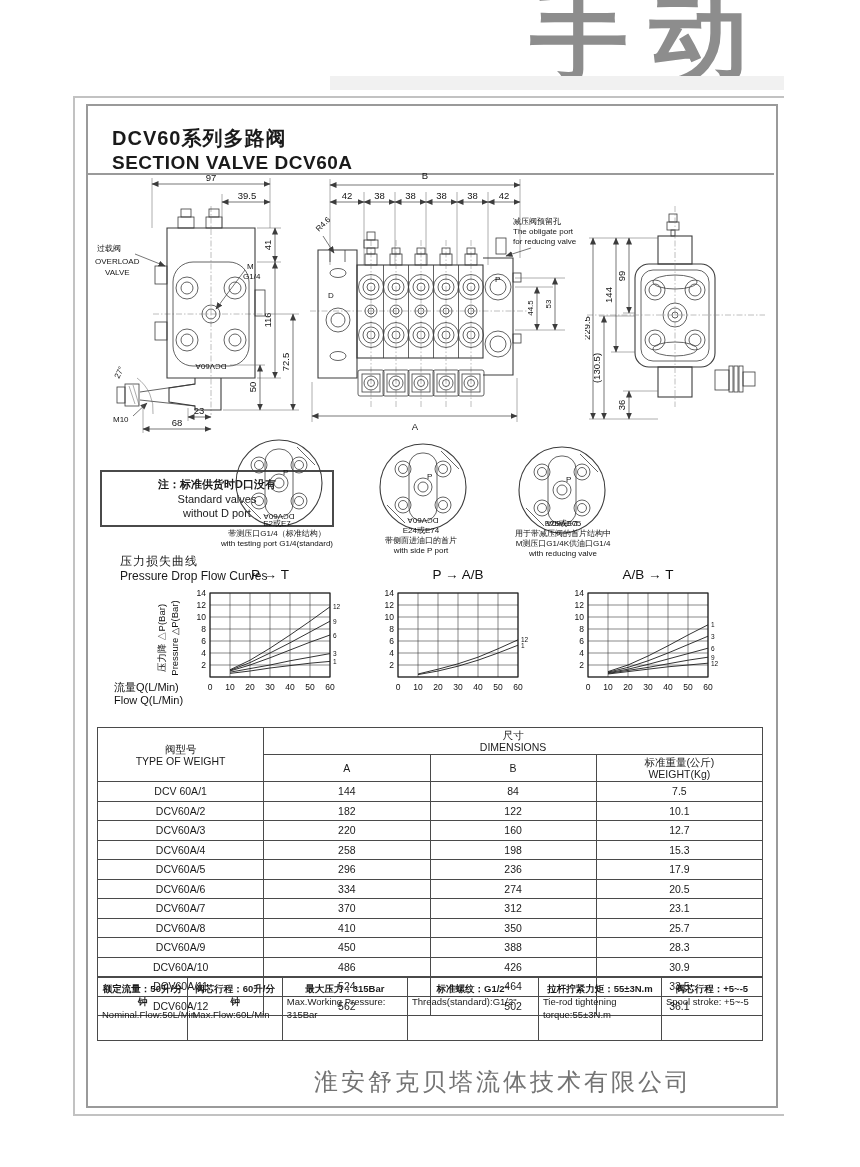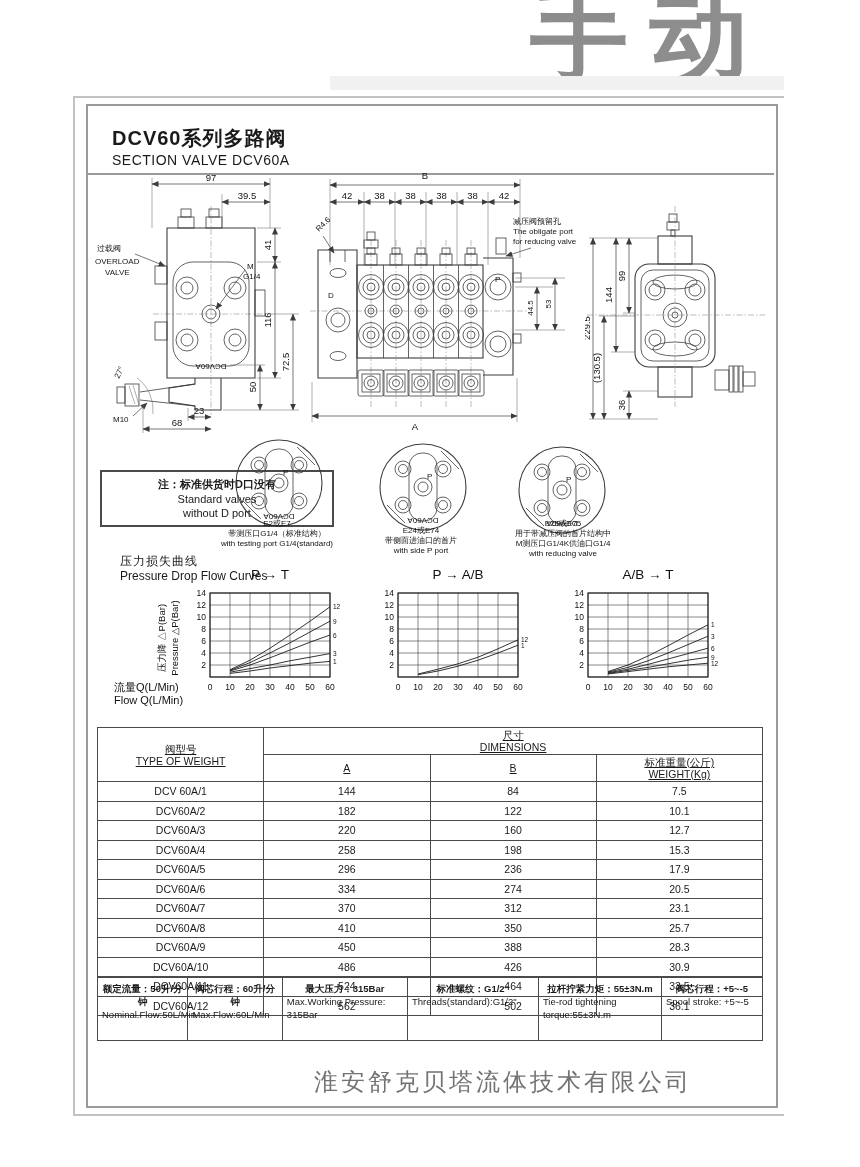--- a/index.html
+++ b/index.html
@@ -6,21 +6,21 @@
   .page{position:relative;width:784px;height:1167px;background:#ffffff;overflow:hidden;
         font-family:"Liberation Sans",sans-serif;color:#1a1a1a;}
   .watermark{position:absolute;top:-14px;right:14px;font-size:98px;letter-spacing:22px;
              font-weight:bold;color:#8d8d8d;font-family:"DejaVu Serif",serif;line-height:1;}
   .top-strip{position:absolute;left:330px;top:76px;width:530px;height:14px;background:#f1f1f1;}
   .outer-frame{position:absolute;left:73px;top:96px;width:712px;height:1016px;border:2px solid #c2c2c2;}
   .inner-frame{position:absolute;left:86px;top:104px;width:688px;height:1000px;border:2px solid #9a9a9a;}
   .title-block{position:absolute;left:88px;top:106px;width:662px;height:48px;padding:8px 0 0 24px;
                border-bottom:2px solid #9a9a9a;margin-top:11px;}
   .title-zh{font-size:20px;font-weight:bold;letter-spacing:1px;}
-  .title-en{font-size:14px;font-weight:normal;letter-spacing:0.5px;}
+  .title-en{font-size:19px;font-weight:bold;letter-spacing:0.5px;}
   svg{position:absolute;font-family:"Liberation Sans",sans-serif;}
   .ol{fill:none;stroke:#3c3c3c;stroke-width:1.1px;}
   .ol2{fill:none;stroke:#3c3c3c;stroke-width:0.8px;}
   .ext{stroke:#6a6a6a;stroke-width:0.55px;}
   .cl{stroke:#8a8a8a;stroke-width:0.55px;stroke-dasharray:6 2 1.5 2;}
   .dim{stroke:#3c3c3c;stroke-width:0.7px;marker-start:url(#arr);marker-end:url(#arr);}
   .lead{stroke:#3c3c3c;stroke-width:0.7px;marker-end:url(#arr);}
   .dt{font-size:9.5px;fill:#141414;text-anchor:middle;}
   .dts{font-size:8px;fill:#141414;}
   .note-box{position:absolute;left:100px;top:470px;width:230px;height:48px;border:2px solid #4a4a4a;
@@ -29,21 +29,21 @@
   .cap{position:absolute;width:220px;text-align:center;font-size:8px;line-height:10px;color:#111;}
   .curves-heading{position:absolute;left:120px;top:554px;font-size:12px;line-height:15px;}
   .curves-heading .zh{font-weight:normal;letter-spacing:1px;}
   .chart-title{position:absolute;width:160px;text-align:center;font-size:13.5px;color:#111;}
   .ylab-rot{position:absolute;left:114px;top:623px;width:112px;height:30px;transform:rotate(-90deg);
             text-align:center;font-size:9.5px;line-height:13px;color:#111;}
   .xlab{position:absolute;left:114px;top:681px;font-size:11px;line-height:13px;color:#111;}
   table.dims{position:absolute;left:97px;top:727px;width:666px;border-collapse:collapse;table-layout:fixed;}
   table.dims th,table.dims td{border:1px solid #4a4a4a;text-align:center;font-size:10.5px;
             font-weight:normal;padding:1px 2px;line-height:12px;height:16.5px;}
-  table.dims th{line-height:12px;text-decoration:underline;}
+  table.dims th{line-height:12px;}
   table.specs{position:absolute;left:97px;top:977px;width:666px;height:64px;border-collapse:collapse;table-layout:fixed;}
   table.specs td{border:1px solid #4a4a4a;vertical-align:top;font-size:9.5px;line-height:13px;padding:4px 4px;}
   table.specs .zh{font-weight:bold;text-align:center;}
   .company{position:absolute;right:92px;top:1066px;font-size:24px;letter-spacing:3px;color:#737373;
            font-family:"DejaVu Serif",serif;}
 </style>
 </head>
 <body>
 
 <div class="page">

